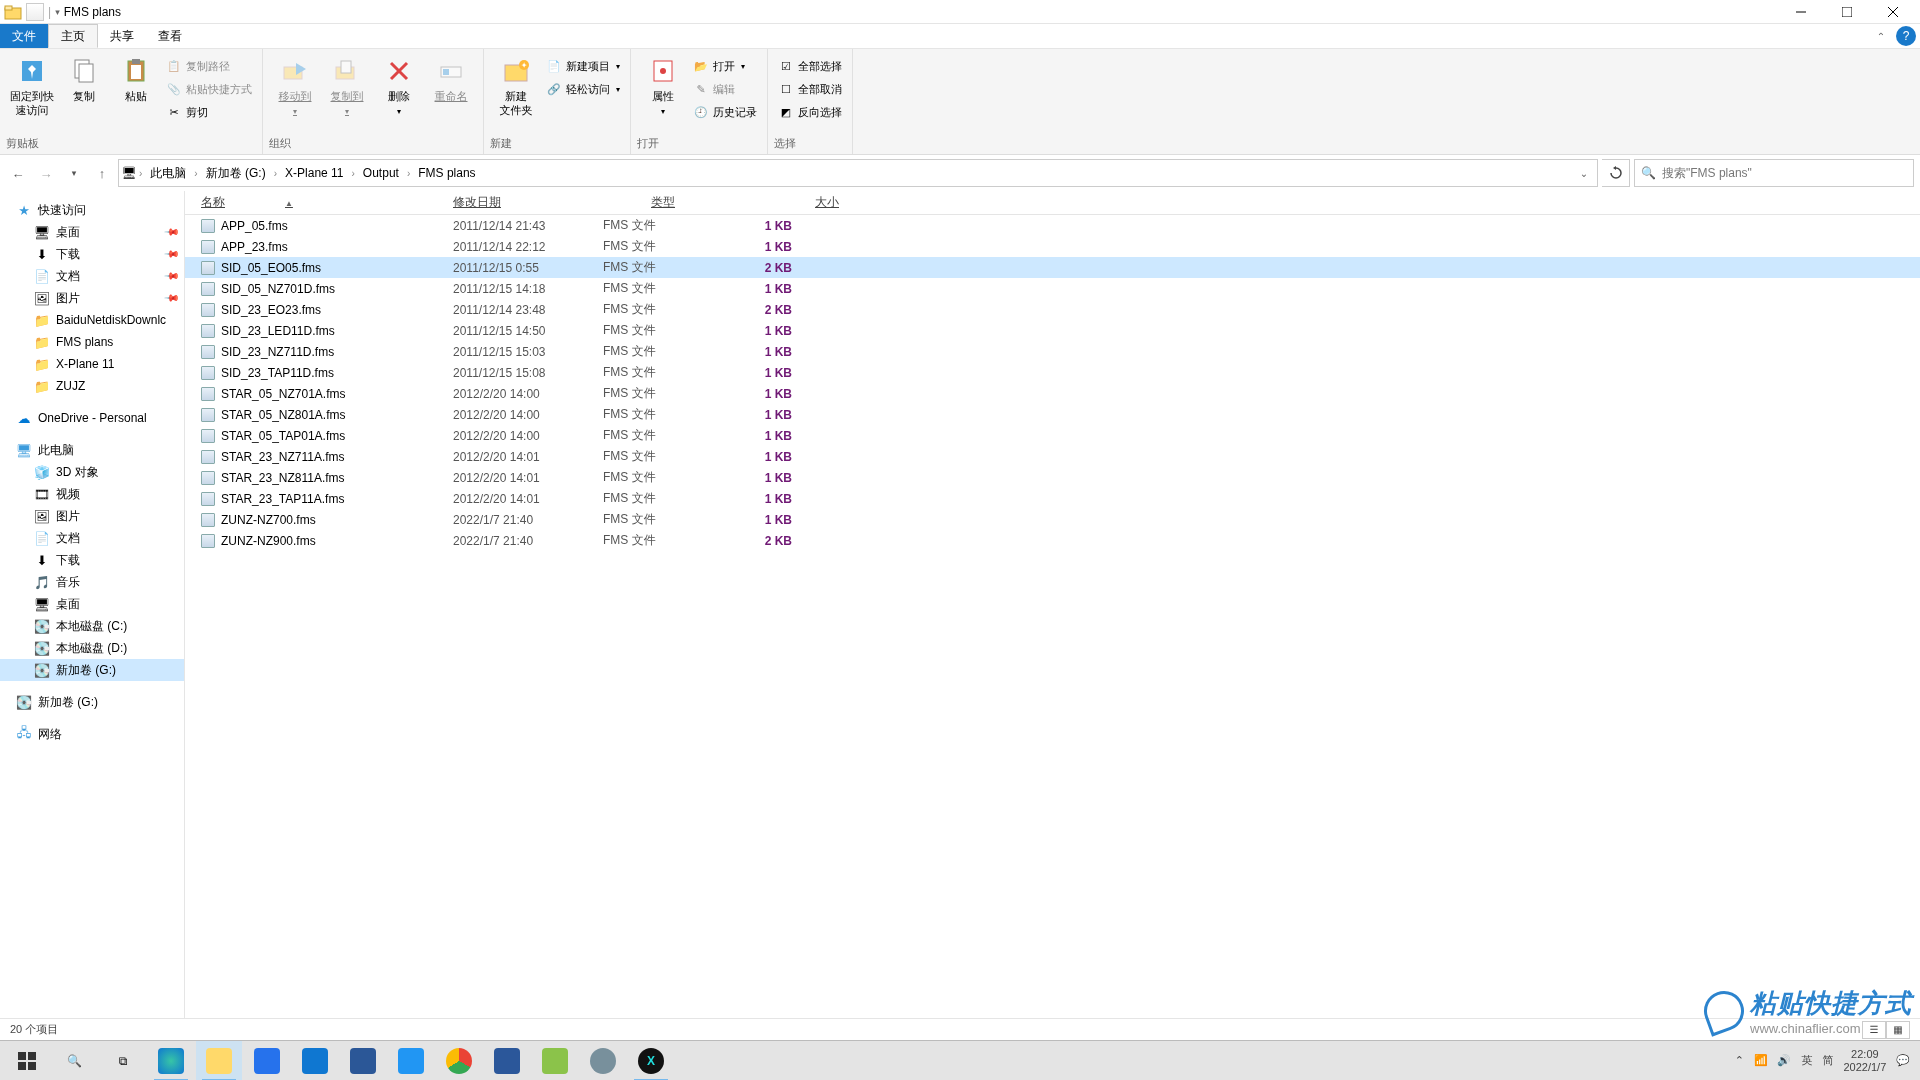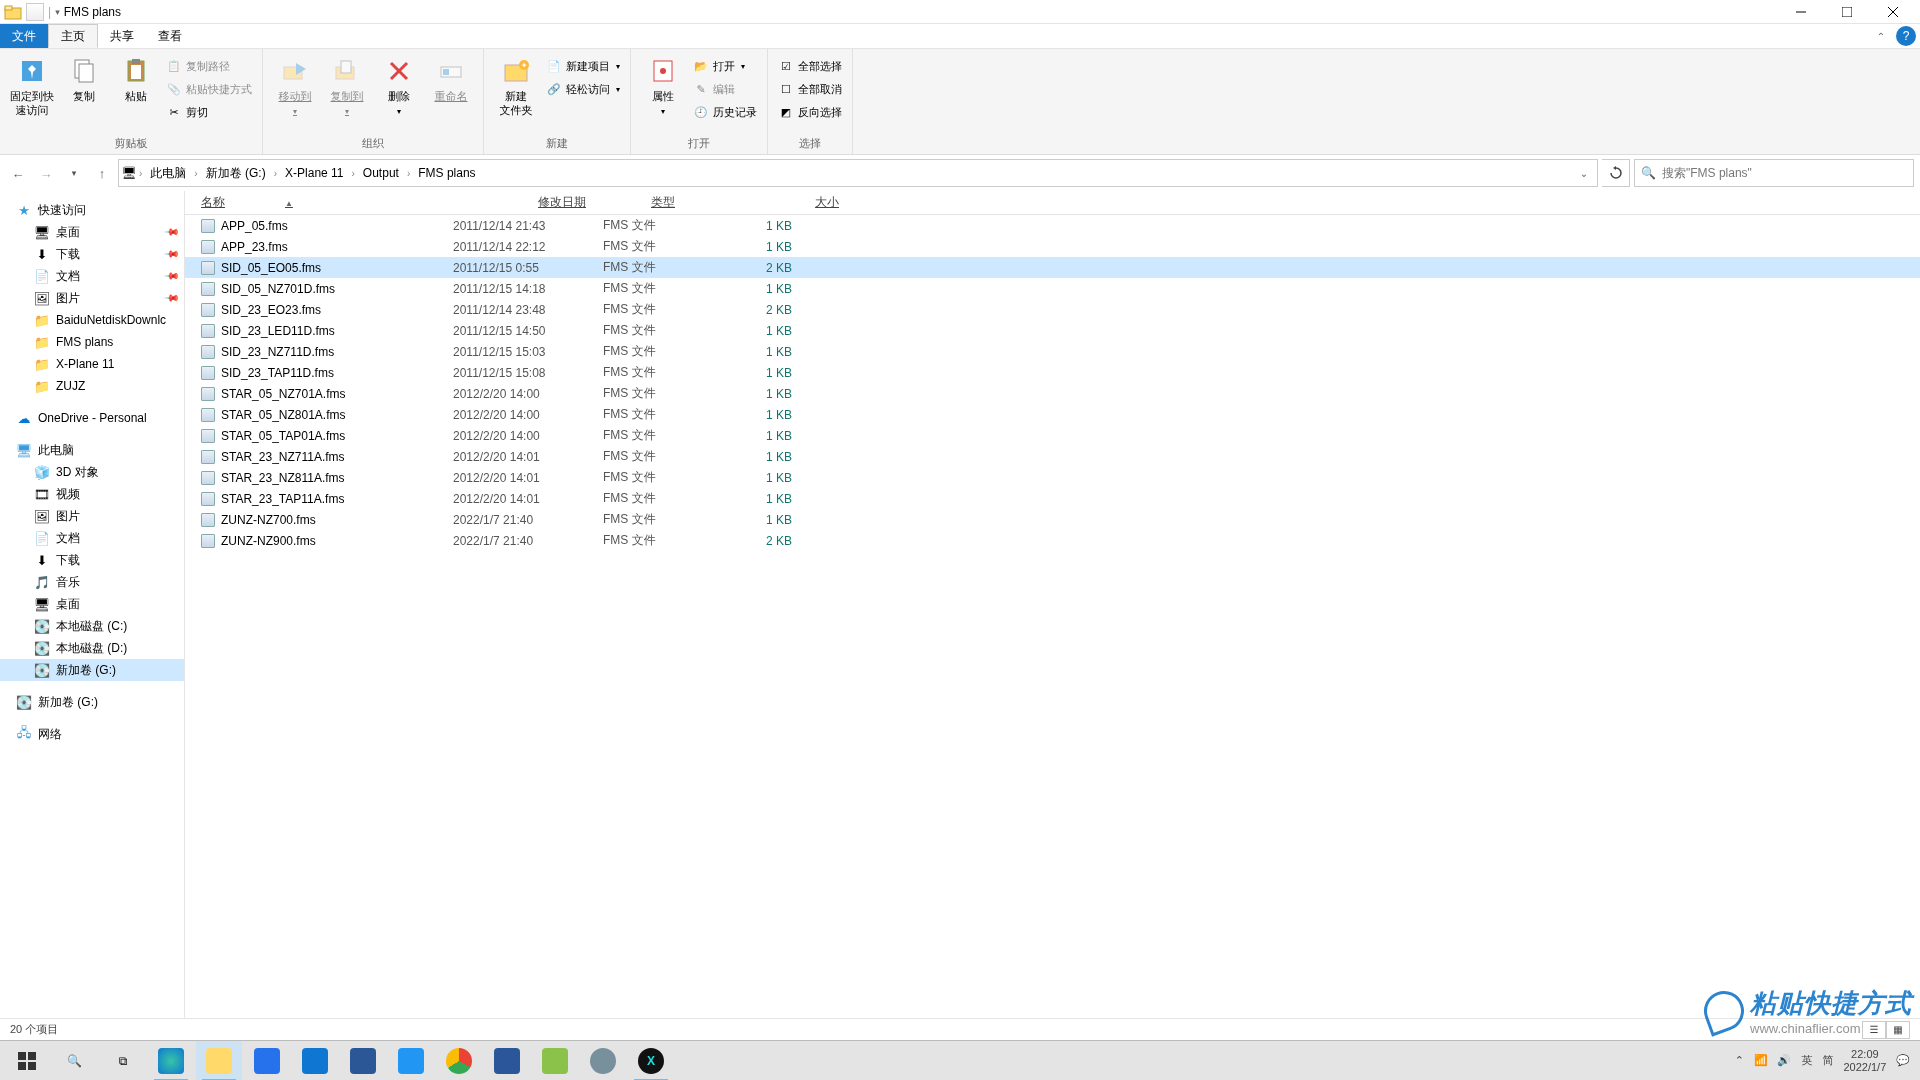--- a/index.html
+++ b/index.html
@@ -20,21 +20,21 @@
   .menutab { padding: 0 12px; display: flex; align-items: center; font-size: 12px; cursor: default; }
   .menutab.file { background: #1979ca; color: #fff; }
   .menutab.active { border: 1px solid #ccc; border-bottom: 1px solid #f5f5f5; background: #f5f5f5; }
   .expandbtn { width: 22px; display: flex; align-items: center; justify-content: center; font-size: 10px; color: #666; margin-left: auto; }
   .helpbtn { width: 20px; height: 20px; border-radius: 50%; background: #1979ca; color: #fff; display: flex; align-items: center; justify-content: center; font-size: 12px; margin: 2px 4px 0 4px; }
 
   
   .ribbon { height: 106px; background: #f5f5f5; border-bottom: 1px solid #ddd; display: flex; }
   .rgroup { border-right: 1px solid #e0e0e0; padding: 2px 6px 0 6px; display: flex; flex-direction: column; }
   .rgroup-body { flex: 1; display: flex; align-items: flex-start; }
-  .rgroup-label { text-align: center; font-size: 11px; color: #666; padding: 2px 0 3px 0; }
+  .rgroup-label { text-align: left; font-size: 11px; color: #666; padding: 2px 0 3px 0; }
   .bigbtn { display: flex; flex-direction: column; align-items: center; width: 52px; padding-top: 4px; text-align: center; font-size: 11px; line-height: 14px; gap: 2px; }
   .bigbtn .bico { width: 32px; height: 32px; display: flex; align-items: center; justify-content: center; }
   .bigbtn.disabled { opacity: 0.45; text-decoration: underline; }
   .smallcol { display: flex; flex-direction: column; gap: 1px; padding-top: 4px; }
   .smallbtn { display: flex; align-items: center; gap: 4px; font-size: 11px; padding: 1px 4px; height: 22px; white-space: nowrap; }
   .smallbtn.disabled { opacity: 0.45; }
   .sico { width: 16px; height: 16px; display: inline-flex; align-items: center; justify-content: center; }
 
   
   .navrow { height: 36px; display: flex; align-items: center; padding: 4px 6px; gap: 4px; }
@@ -56,30 +56,30 @@
   .nav-item.sel { background: #cde8ff; }
   .nav-item .pin { margin-left: auto; color: #888; font-size: 10px; transform: rotate(45deg); }
   .nav-sep { height: 10px; }
   .nico { width: 16px; height: 16px; display: inline-flex; align-items: center; justify-content: center; font-size: 13px; }
 
   
   .filepane { flex: 1; }
   .listhdr { display: flex; height: 24px; align-items: center; border-bottom: 1px solid #e5e5e5; font-size: 12px; color: #444; }
   .col { padding: 0 8px; border-right: 1px solid transparent; text-decoration: underline; }
   .col-name { width: 260px; padding-left: 16px;}
-  .col-date { width: 150px; text-align: right; }
+  .col-date { width: 150px; }
   .col-type { width: 125px; margin-left: 48px; }
   .col-size { width: 80px; text-align: right; }
   .sorticon { font-size: 8px; color: #666; margin-left: 60px;}
   .filerow { display: flex; height: 21px; align-items: center; font-size: 12px; }
   .filerow.sel { background: #cde8ff; }
   .filerow .fname { width: 260px; padding-left: 16px; display: flex; align-items: center; gap: 6px; }
   .filerow .fdate { width: 150px; color: #555; padding-left: 8px; }
   .filerow .ftype { width: 125px; color: #555; padding-left: 8px; }
-  .filerow .fsize { width: 80px; text-align: right; color: #0f766e; padding-right: 8px;}
+  .filerow .fsize { width: 80px; text-align: right; color: #701a75; padding-right: 8px; font-weight: bold;}
   .fico { width: 14px; height: 14px; background: linear-gradient(#e8f0f8,#c8d8e8); border: 1px solid #8aa; border-radius: 1px; }
 
   
   .statusbar { height: 22px; border-top: 1px solid #e5e5e5; display: flex; align-items: center; padding: 0 10px; font-size: 11px; color: #444; }
   .statusbar .spr { flex: 1; }
   .viewtoggle { width: 24px; height: 18px; border: 1px solid #ccc; display: flex; align-items: center; justify-content: center; font-size: 10px; }
 
   
   .taskbar { height: 40px; background: #e4e4e4; border-top: 1px solid #bbb; display: flex; align-items: center; padding: 0 4px; gap: 2px; }
   .tbtn { width: 46px; height: 40px; display: flex; align-items: center; justify-content: center; position: relative; }

